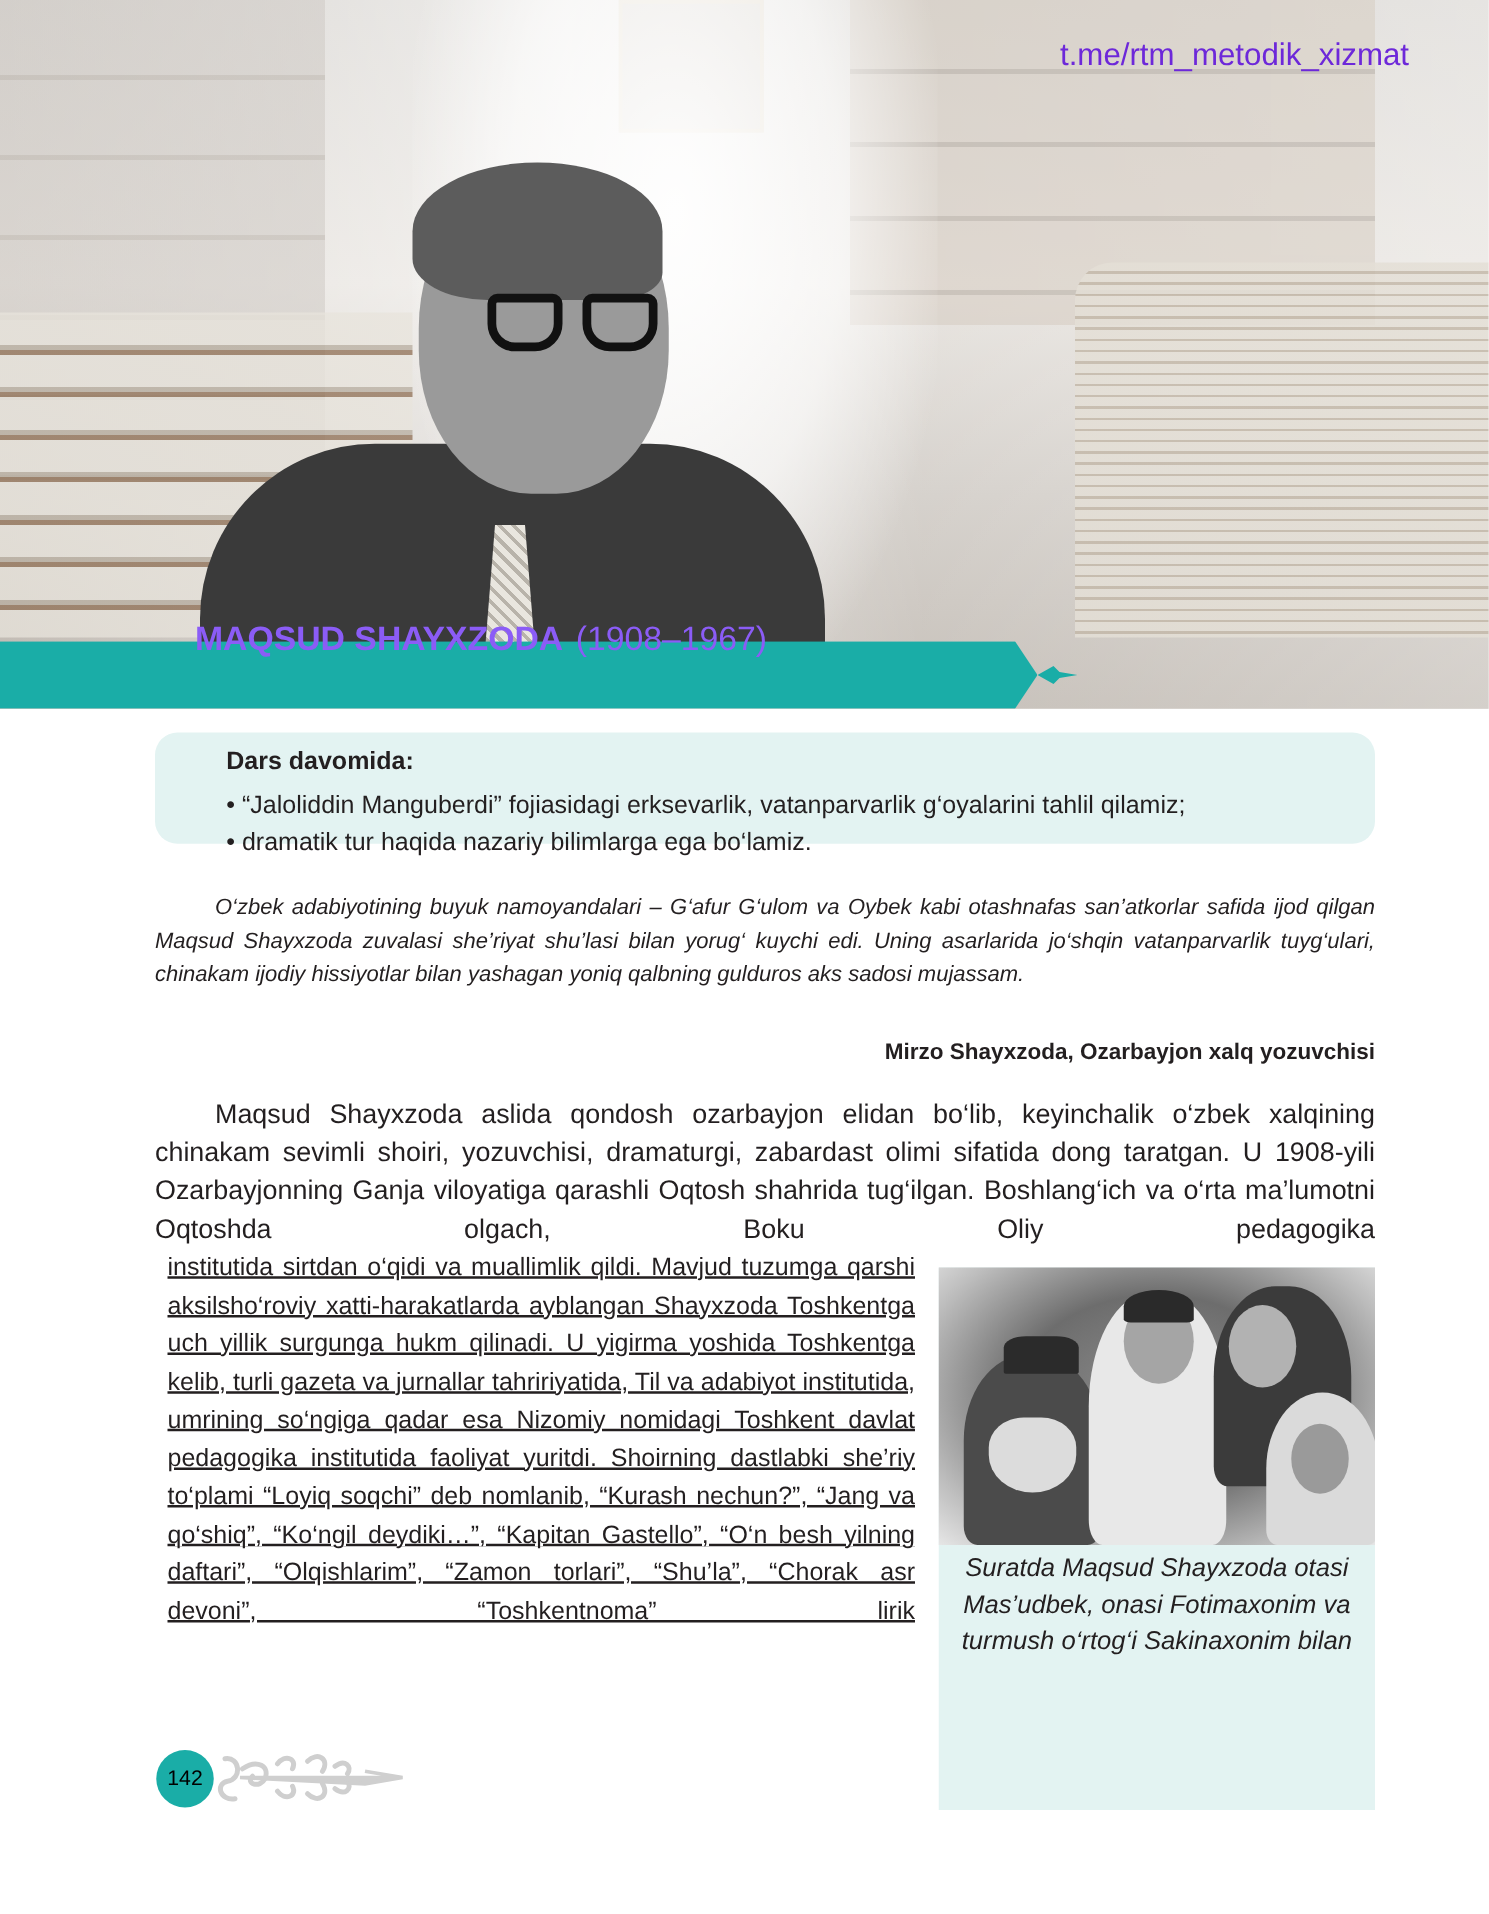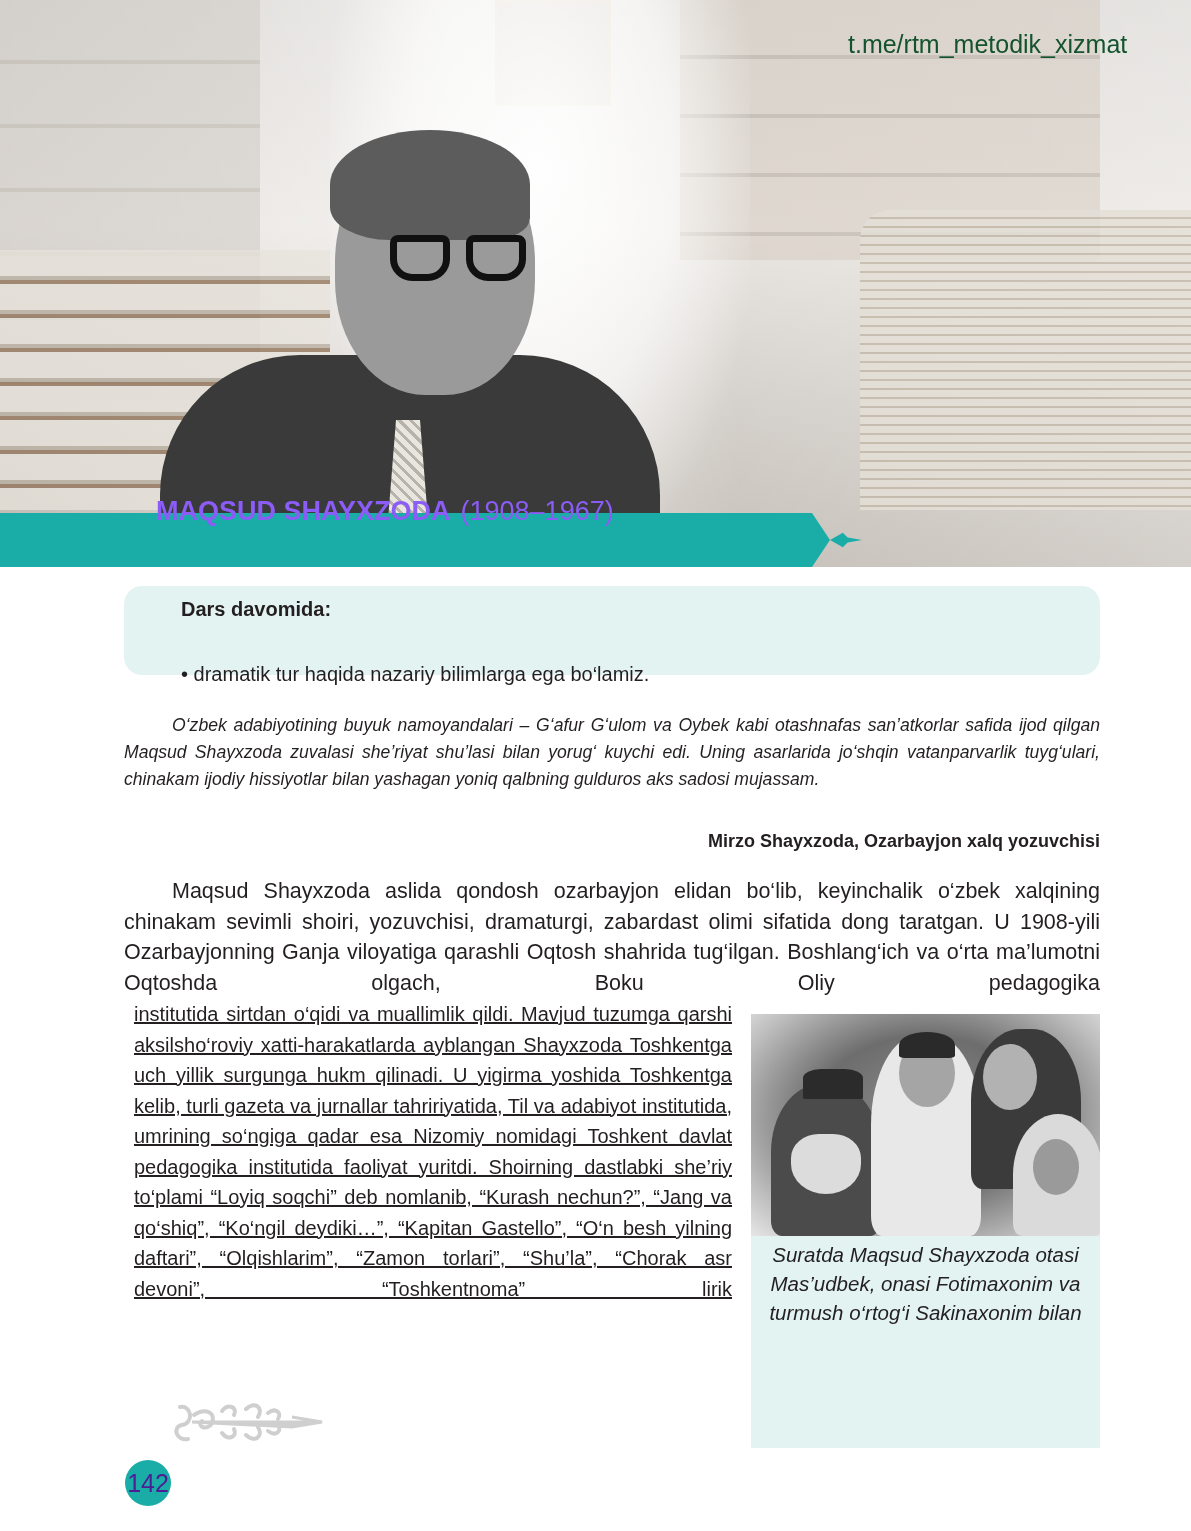--- a/index.html
+++ b/index.html
@@ -72,21 +72,21 @@
   }
   .portrait .glasses span {
     position: absolute; top: 0; width: 60px; height: 46px;
     border: 7px solid #111; border-radius: 8px 8px 22px 22px; box-sizing: border-box;
   }
   .portrait .glasses span:first-child { left: 0; }
   .portrait .glasses span:last-child { left: 76px; }
 
   .watermark-link {
     position: absolute; left: 848px; top: 30px;
-    font-size: 25px; color: #14532d; letter-spacing: 0;
+    font-size: 25px; color: #6d28d9; letter-spacing: 0;
   }
 
   
   .banner {
     position: absolute; left: 0; top: 513px; width: 830px; height: 54px;
     background: #1aada7;
     clip-path: polygon(0 0, 812px 0, 830px 27px, 812px 54px, 0 54px);
   }
   .banner-tail {
     position: absolute; left: 830px; top: 528px; width: 32px; height: 24px;
@@ -157,23 +157,23 @@
   .photo .wife-head { left: 232px; top: 30px; width: 54px; height: 66px; background: #b2b2b2; border-radius: 50%; }
   .photo .mother { left: 262px; top: 100px; width: 90px; height: 122px; background: #dadada; border-radius: 50% 50% 10% 10%; }
   .photo .mother-face { left: 282px; top: 125px; width: 46px; height: 56px; background: #9a9a9a; border-radius: 50%; }
   .photo-caption {
     position: absolute; left: 0; top: 226px; width: 349px;
     font-size: 20.5px; font-style: italic; line-height: 29px; text-align: center; color: #231f20;
   }
 
   
   .page-num {
-    position: absolute; left: 125px; top: 1460px; width: 46px; height: 46px;
-    border-radius: 50%; background: #1aada7; color: #4c1d95;
-    font-size: 25px; line-height: 46px; text-align: center;
+    position: absolute; left: 125px; top: 1400px; width: 46px; height: 46px;
+    border-radius: 50%; background: #1aada7; color: #000000;
+    font-size: 17px; line-height: 46px; text-align: center;
   }
   .ornament {
     position: absolute; left: 172px; top: 1395px; width: 160px; height: 55px;
   }
 </style>
 </head>
 <body>
 
 <div class="hero">
   <div class="shelves-left"></div>
@@ -197,20 +197,21 @@
 <div class="watermark-link">t.me/rtm_metodik_xizmat</div>
 
 <div class="banner"></div>
 <div class="banner-tail"></div>
 <div class="banner-title">
   <span>MAQSUD SHAYXZODA</span><span class="banner-years">(1908–1967)</span>
 </div>
 
 <div class="objectives">
   <div class="heading">Dars davomida:</div>
+  <div class="item i0">• “Jaloliddin Manguberdi” fojiasidagi erksevarlik, vatanparvarlik g‘oyalarini tahlil qilamiz;</div>
   <div class="item i1">• dramatik tur haqida nazariy bilimlarga ega bo‘lamiz.</div>
 </div>
 
 <div class="epigraph">O‘zbek adabiyotining buyuk namoyandalari – G‘afur G‘ulom va Oybek kabi otashnafas san’atkorlar safida ijod qilgan Maqsud Shayxzoda zuvalasi she’riyat shu’lasi bilan yorug‘ kuychi edi. Uning asarlarida jo‘shqin vatanparvarlik tuyg‘ulari, chinakam ijodiy hissiyotlar bilan yashagan yoniq qalbning gulduros aks sadosi mujassam.</div>
 <div class="epigraph-author">Mirzo Shayxzoda, Ozarbayjon xalq yozuvchisi</div>
 
 <div class="body-full">Maqsud Shayxzoda aslida qondosh ozarbayjon elidan bo‘lib, keyinchalik o‘zbek xalqining chinakam sevimli shoiri, yozuvchisi, dramaturgi, zabardast olimi sifatida dong taratgan. U 1908-yili Ozarbayjonning Ganja viloyatiga qarashli Oqtosh shahrida tug‘ilgan. Boshlang‘ich va o‘rta ma’lumotni Oqtoshda olgach, Boku Oliy pedagogika</div>
 <div class="body-col">institutida sirtdan o‘qidi va muallimlik qildi. Mavjud tuzumga qarshi aksilsho‘roviy xatti-harakatlarda ayblangan Shayxzoda Toshkentga uch yillik surgunga hukm qilinadi. U yigirma yoshida Toshkentga kelib, turli gazeta va jurnallar tahririyatida, Til va adabiyot institutida, umrining so‘ngiga qadar esa Nizomiy nomidagi Toshkent davlat pedagogika institutida faoliyat yuritdi. Shoirning dastlabki she’riy to‘plami “Loyiq soqchi” deb nomlanib, “Kurash nechun?”, “Jang va qo‘shiq”, “Ko‘ngil deydiki…”, “Kapitan Gastello”, “O‘n besh yilning daftari”, “Olqishlarim”, “Zamon torlari”, “Shu’la”, “Chorak asr devoni”, “Toshkentnoma” lirik</div>
 
 <div class="photo-card">

